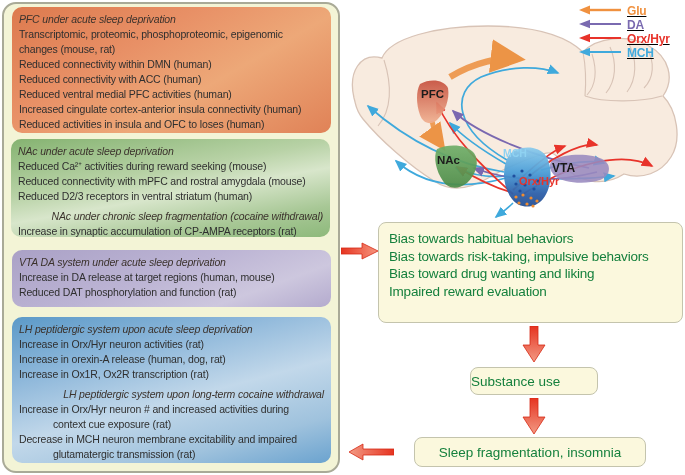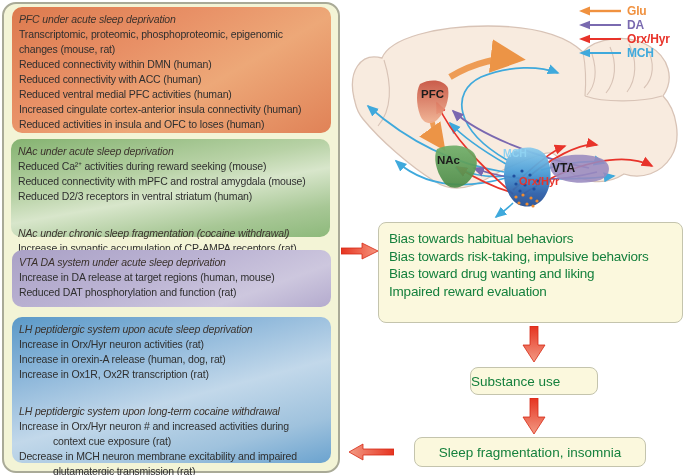--- a/index.html
+++ b/index.html
@@ -15,36 +15,36 @@
         letter-spacing:-0.15px;}
   .bhead{font-style:italic;color:#3b322c;}
   .box-pfc{left:12px;top:7px;width:319px;height:126px;
     background:linear-gradient(150deg,#dd7a4e 0%,#e89066 35%,#eda878 62%,#e08257 100%);}
   .box-nac{left:11px;top:139px;width:319px;height:98px;
     background:linear-gradient(170deg,#85b371 0%,#b8d2a6 38%,#d8e6cb 55%,#a7c795 80%,#8db97b 100%);}
   .box-vta{left:12px;top:250px;width:319px;height:57px;
     background:linear-gradient(160deg,#aaa1c6 0%,#bcb4d4 45%,#cdc7de 75%,#b4abce 100%);}
   .box-lh{left:12px;top:317px;width:319px;height:146px;
     background:linear-gradient(165deg,#5c9ac8 0%,#8db7da 28%,#c2d8ea 55%,#9fc2dd 80%,#6ba3cf 100%);}
-  .sect2{margin-top:22px;}
+  .sect2{margin-top:5px;text-align:right;}
   .hang{padding-left:34px;text-indent:-34px;}
 
   
   .note{position:absolute;background:#fbf8dd;border:1.5px solid #c4c4ad;
         border-radius:8px;box-sizing:border-box;color:#15803d;}
   .bias{left:378px;top:222px;width:305px;height:101px;padding:7px 10px;
         font-size:13.5px;line-height:17.5px;letter-spacing:-0.2px;}
   .sub{left:470px;top:367px;width:128px;height:28px;font-size:13.5px;
        display:flex;align-items:center;justify-content:flex-start;}
   .sleep{left:414px;top:437px;width:232px;height:30px;font-size:13.5px;
        display:flex;align-items:center;justify-content:center;}
 
   
   .legend{position:absolute;left:576px;top:4px;z-index:5;}
-  .lrow{display:flex;align-items:center;height:13px;margin-bottom:1px;}
+  .lrow{display:flex;align-items:flex-start;height:13px;margin-bottom:1px;text-decoration:underline;}
   .llabel{font-size:12px;font-weight:700;margin-left:5px;letter-spacing:-0.2px;}
   .c-glu{color:#f0913f}.c-da{color:#7a6ab0}.c-orx{color:#e8332a}.c-mch{color:#3fa9dc}
 
   .abs{position:absolute;}
   svg{display:block;}
 </style>
 </head>
 <body>
 
 <div class="stage">

